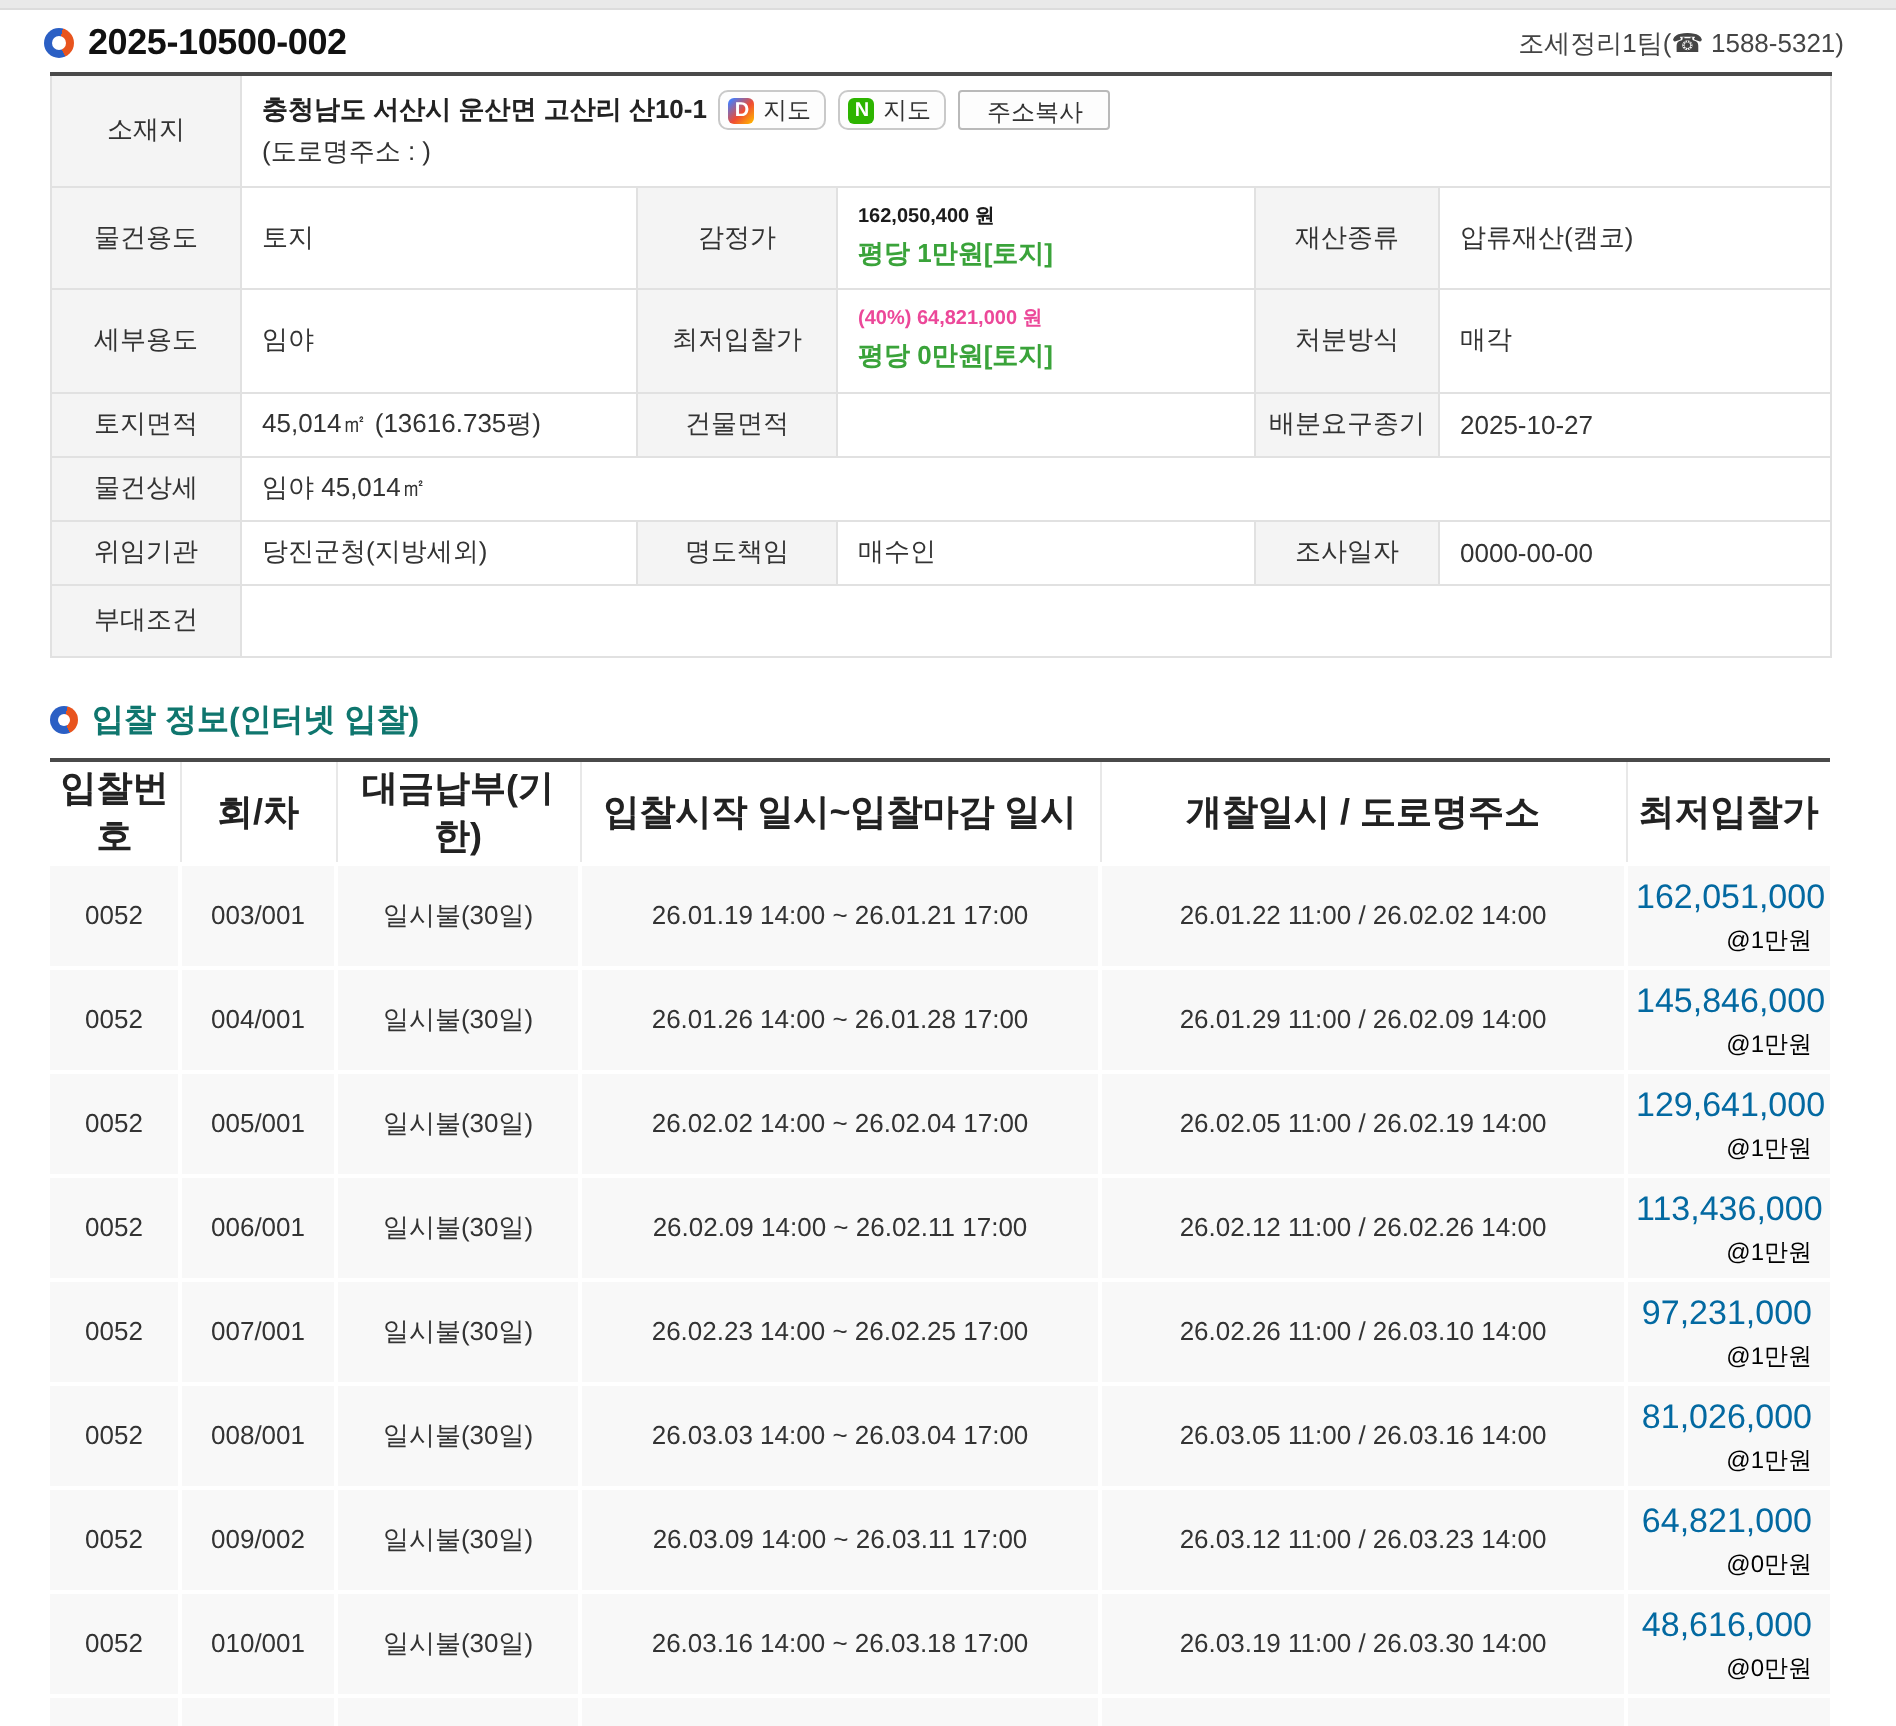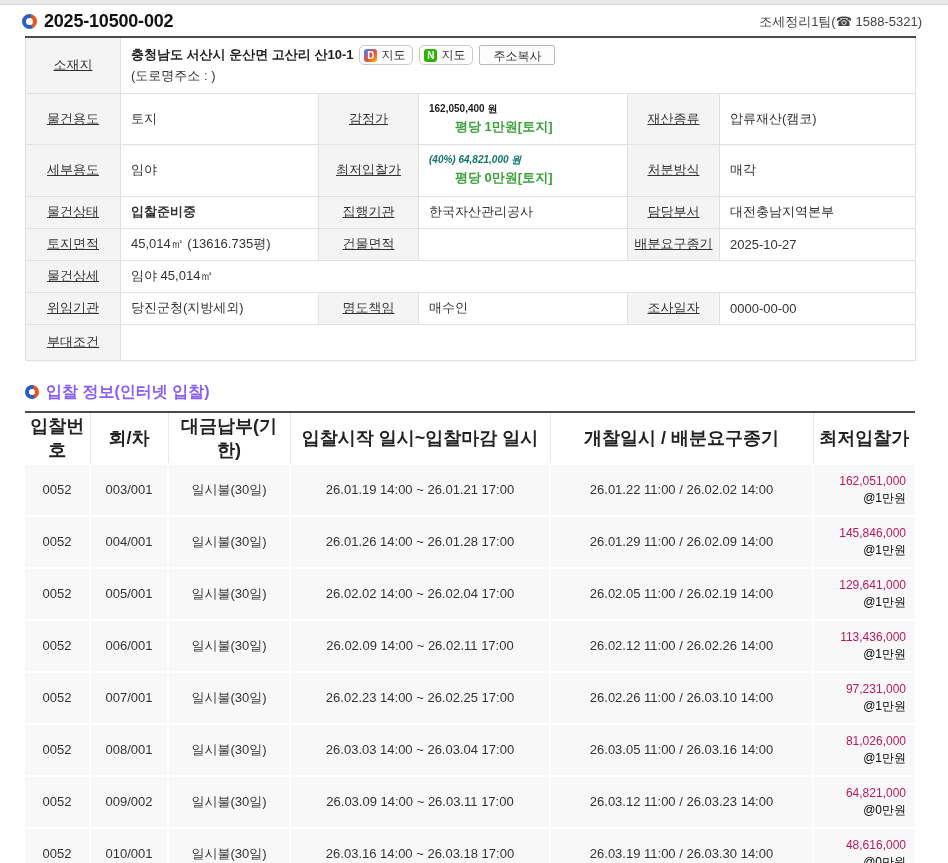--- a/index.html
+++ b/index.html
@@ -27,28 +27,28 @@
   .dept-phone { font-size:13px; color:#444; }
 
   table { border-collapse: collapse; table-layout: fixed; }
   .detail-table {
     width: 890px; margin: 0 auto 0 25px;
     border-top: 2px solid #4a4a4a;
   }
   .detail-table th, .detail-table td { border:1px solid #e1e1e1; overflow:hidden; }
   .detail-table th {
     background:#f4f4f4; font-weight:normal; text-align:center;
-    color:#333; font-size:13px; padding:2px;text-decoration:underline;
+    color:#333; font-size:13px; padding:2px;
   }
   .detail-table td { background:#fff; padding: 3px 10px; text-align:left; }
   .bold { font-weight: bold; }
   .money-cell { text-align:right; padding-right:10px; }
   .money-main { font-weight:bold; font-size:10px; color:#1b1b1b; line-height:1.6; }
-  .money-main.blue { color:#0f766e;font-style:italic; }
-  .money-sub { font-weight:bold; color:#3aa33a; font-size:13px; line-height:1.5;margin-left:26px; }
+  .money-main.blue { color:#ec4899; }
+  .money-sub { font-weight:bold; color:#3aa33a; font-size:13px; line-height:1.5; }
 
   .addr-line { display:flex; align-items:center; gap:6px; }
   .addr-text { font-weight:bold; font-size:13px; color:#222; white-space:nowrap; }
   .map-btn {
     display:inline-flex; align-items:center; gap:4px;
     border:1px solid #c9c9c9; border-radius:5px; background:#fdfdfd;
     padding: 1px 7px 1px 4px; height:20px; cursor:pointer; font-size:12px; color:#333;
   }
   .logo-chip {
     width:13px; height:13px; border-radius:3px; color:#fff; font-weight:bold;
@@ -56,38 +56,38 @@
   }
   .logo-daum { background: linear-gradient(135deg,#4a7cf5 10%,#ef4b33 55%,#ffb400 95%); }
   .logo-naver { background:#2db400; }
   .copy-btn {
     border:1px solid #b9b9b9; border-radius:2px; background:#fdfdfd;
     padding: 2px 13px; height:20px; font-size:12px; color:#333; cursor:pointer;
   }
   .road-addr { color:#333; margin-top:2px; }
 
   .section-header { display:flex; align-items:center; gap:7px; margin: 21px 0 8px 25px; }
-  .section-title { font-size:16px; font-weight:bold; color:#8b5cf6; }
+  .section-title { font-size:16px; font-weight:bold; color:#0f766e; }
 
   .bid-table { width:890px; margin-left:25px; border-top:2px solid #4a4a4a; }
   .bid-table thead th {
     background:#fff; font-weight:bold; font-size:18px; color:#222;
     height:29px; text-align:center;
     border-bottom:1px solid #c9c9c9; border-left:1px solid #e8e8e8;
   }
   .bid-table thead th:first-child { border-left:none; }
   .bid-table tbody td {
     background:#f8f8f8; text-align:center; height:52px;
     border-bottom:1px solid #e3e3e3; border-left:2px solid #ffffff;
     color:#333; font-size:13px; padding:2px 4px;
   }
   .bid-table tbody td:first-child { border-left:none; }
   .bid-table tbody tr { border-top:2px solid #fff; }
   .price-cell { text-align:right !important; padding-right:9px !important; }
-  .price-num { color:#be185d; font-size:12px; line-height:1.5; }
+  .price-num { color:#0369a1; font-size:17px; line-height:1.5; }
   .price-unit { color:#000000; font-size:12px; line-height:1.4; }
   .partial-row td { height:10px; border-bottom:none; }
 </style>
 </head>
 <body>
 
 <div class="top-strip"></div>
 
 <div class="page-header">
   <div class="title-wrap">
@@ -141,28 +141,20 @@
     <td>임야</td>
     <th>최저입찰가</th>
     <td class="money-cell">
       <div class="money-main blue">(40%) 64,821,000 원</div>
       <div class="money-sub">평당 0만원[토지]</div>
     </td>
     <th>처분방식</th>
     <td>매각</td>
   </tr>
   <tr style="height:32px">
-    <th>물건상태</th>
-    <td class="bold">입찰준비중</td>
-    <th>집행기관</th>
-    <td>한국자산관리공사</td>
-    <th>담당부서</th>
-    <td>대전충남지역본부</td>
-  </tr>
-  <tr style="height:32px">
     <th>토지면적</th>
     <td>45,014㎡ (13616.735평)</td>
     <th>건물면적</th>
     <td></td>
     <th>배분요구종기</th>
     <td>2025-10-27</td>
   </tr>
   <tr style="height:32px">
     <th>물건상세</th>
     <td colspan="5">임야 45,014㎡</td>
@@ -195,21 +187,21 @@
     <col style="width:260px">
       <col style="width:263px">
       <col style="width:102px">
   </colgroup>
   <thead>
     <tr>
       <th>입찰번호</th>
       <th>회/차</th>
       <th>대금납부(기한)</th>
       <th>입찰시작 일시~입찰마감 일시</th>
-      <th>개찰일시 / 배분요구종기</th>
+      <th>개찰일시 / 도로명주소</th>
       <th>최저입찰가</th>
     </tr>
   </thead>
   <tbody>
     <tr>
       <td>0052</td>
       <td>003/001</td>
       <td>일시불(30일)</td>
       <td>26.01.19 14:00 ~ 26.01.21 17:00</td>
       <td>26.01.22 11:00 / 26.02.02 14:00</td>

